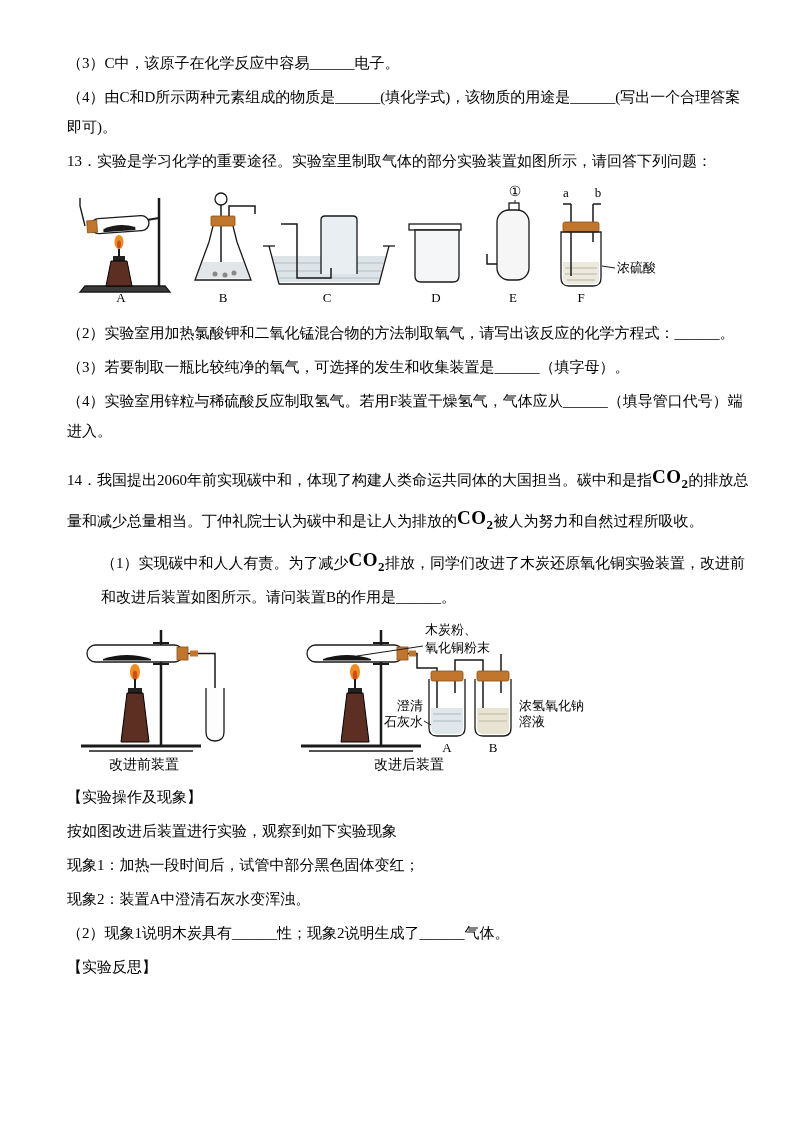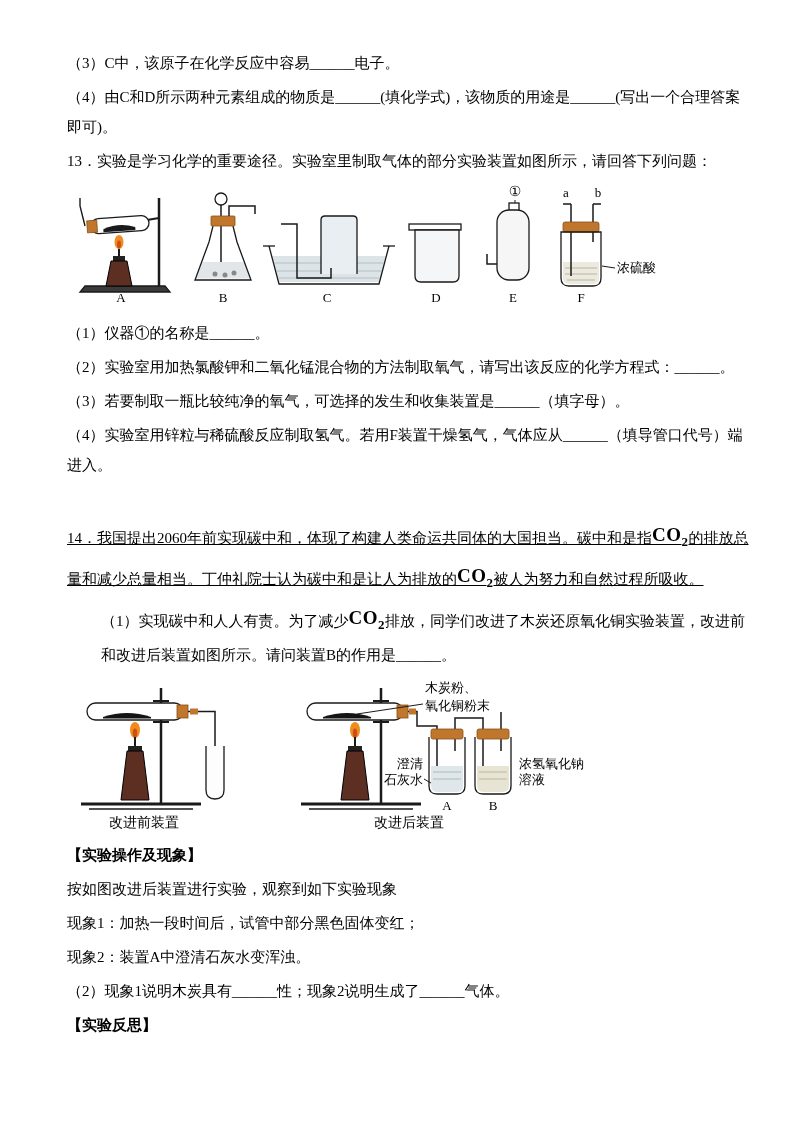--- a/index.html
+++ b/index.html
@@ -5,22 +5,22 @@
   html,body{margin:0;padding:0;background:#e8e8e8;}
   .page{
     width:794px;height:1123px;margin:0 auto;background:#ffffff;
     box-sizing:border-box;padding:48px 40px 30px 67px;overflow:hidden;
     font-family:"Liberation Serif","DejaVu Serif",serif;
     font-size:15px;color:#000;
   }
   p.para{margin:0 0 4px 0;line-height:30px;}
   p.lh41{line-height:41px;}
   p.lh34{line-height:34px;margin-left:34px;}
-  p.sec{font-weight:bold;}
-  p.q14{margin-top:38px;text-decoration:underline;}
+  p.sec{font-weight:normal;}
+  p.q14{margin-top:14px;}
   .co2{font-weight:bold;font-size:19px;vertical-align:2px;line-height:0;letter-spacing:.5px;}
   .co2 sub{font-size:13px;}
   figure{margin:6px 0 10px 2px;padding:0;}
   figure.fig2{margin:4px 0 6px 2px;}
   svg{display:block;}
   svg text{font-family:"Liberation Serif","DejaVu Serif",serif;fill:#000;}
 </style>
 </head>
 <body>
 
@@ -107,21 +107,20 @@
           <rect x="494" y="40" width="36" height="10" rx="2" fill="#c0762c" stroke="#8a5014" stroke-width="0.8"></rect>
           <path d="M492,50 L492,96 Q492,104 500,104 L524,104 Q532,104 532,96 L532,50 Z"></path>
           <line x1="546" y1="86" x2="533" y2="84" stroke-width="1"></line>
           <text x="548" y="90" font-size="13" stroke="none" fill="#000">浓硫酸</text>
           <text x="512" y="120" font-size="13" text-anchor="middle" stroke="none" fill="#000">F</text>
         </g>
       </g>
     </svg>
   </figure>
 
-  <p class="para">（1）仪器①的名称是______。</p>
   <p class="para">（2）实验室用加热氯酸钾和二氧化锰混合物的方法制取氧气，请写出该反应的化学方程式：______。</p>
   <p class="para">（3）若要制取一瓶比较纯净的氧气，可选择的发生和收集装置是______（填字母）。</p>
   <p class="para">（4）实验室用锌粒与稀硫酸反应制取氢气。若用F装置干燥氢气，气体应从______（填导管口代号）端进入。</p>
 
   <p class="para lh41 q14"><span>14．我国提出2060年前实现碳中和，体现了构建人类命运共同体的大国担当。碳中和是指</span><span class="co2"><span>CO</span><sub>2</sub></span><span>的排放总量和减少总量相当。丁仲礼院士认为碳中和是让人为排放的</span><span class="co2"><span>CO</span><sub>2</sub></span><span>被人为努力和自然过程所吸收。</span></p>
 
   <p class="para lh34"><span>（1）实现碳中和人人有责。为了减少</span><span class="co2"><span>CO</span><sub>2</sub></span><span>排放，同学们改进了木炭还原氧化铜实验装置，改进前和改进后装置如图所示。请问装置B的作用是______。</span></p>
 
   <figure class="fig2">
     <svg width="620" height="158" viewBox="0 0 620 158">

